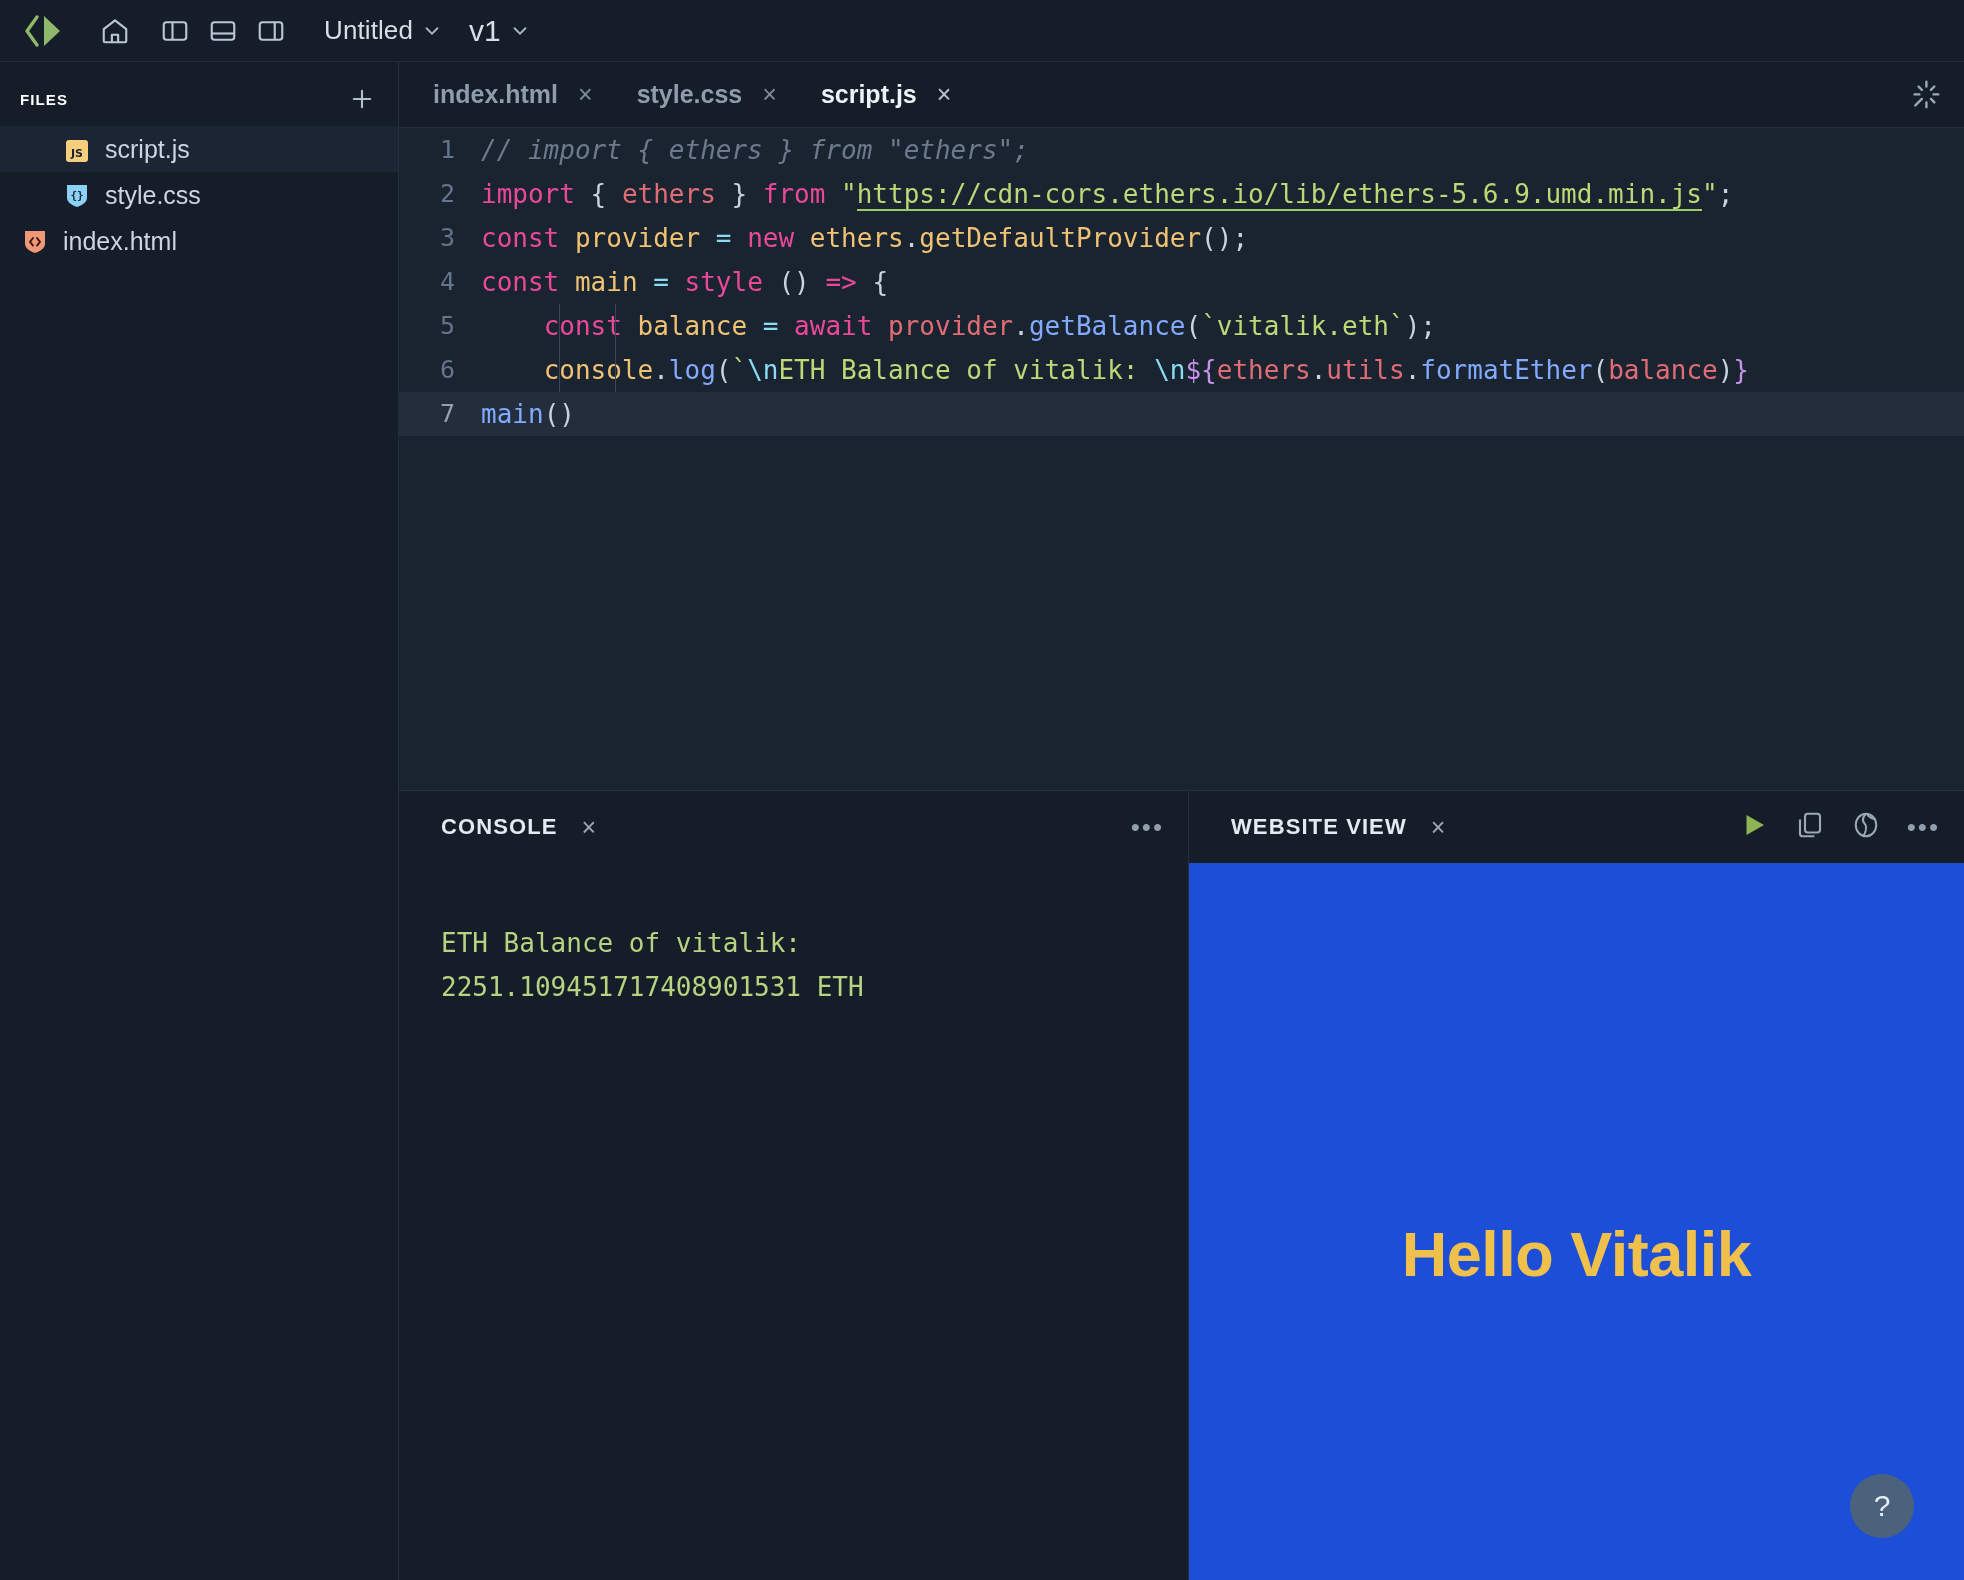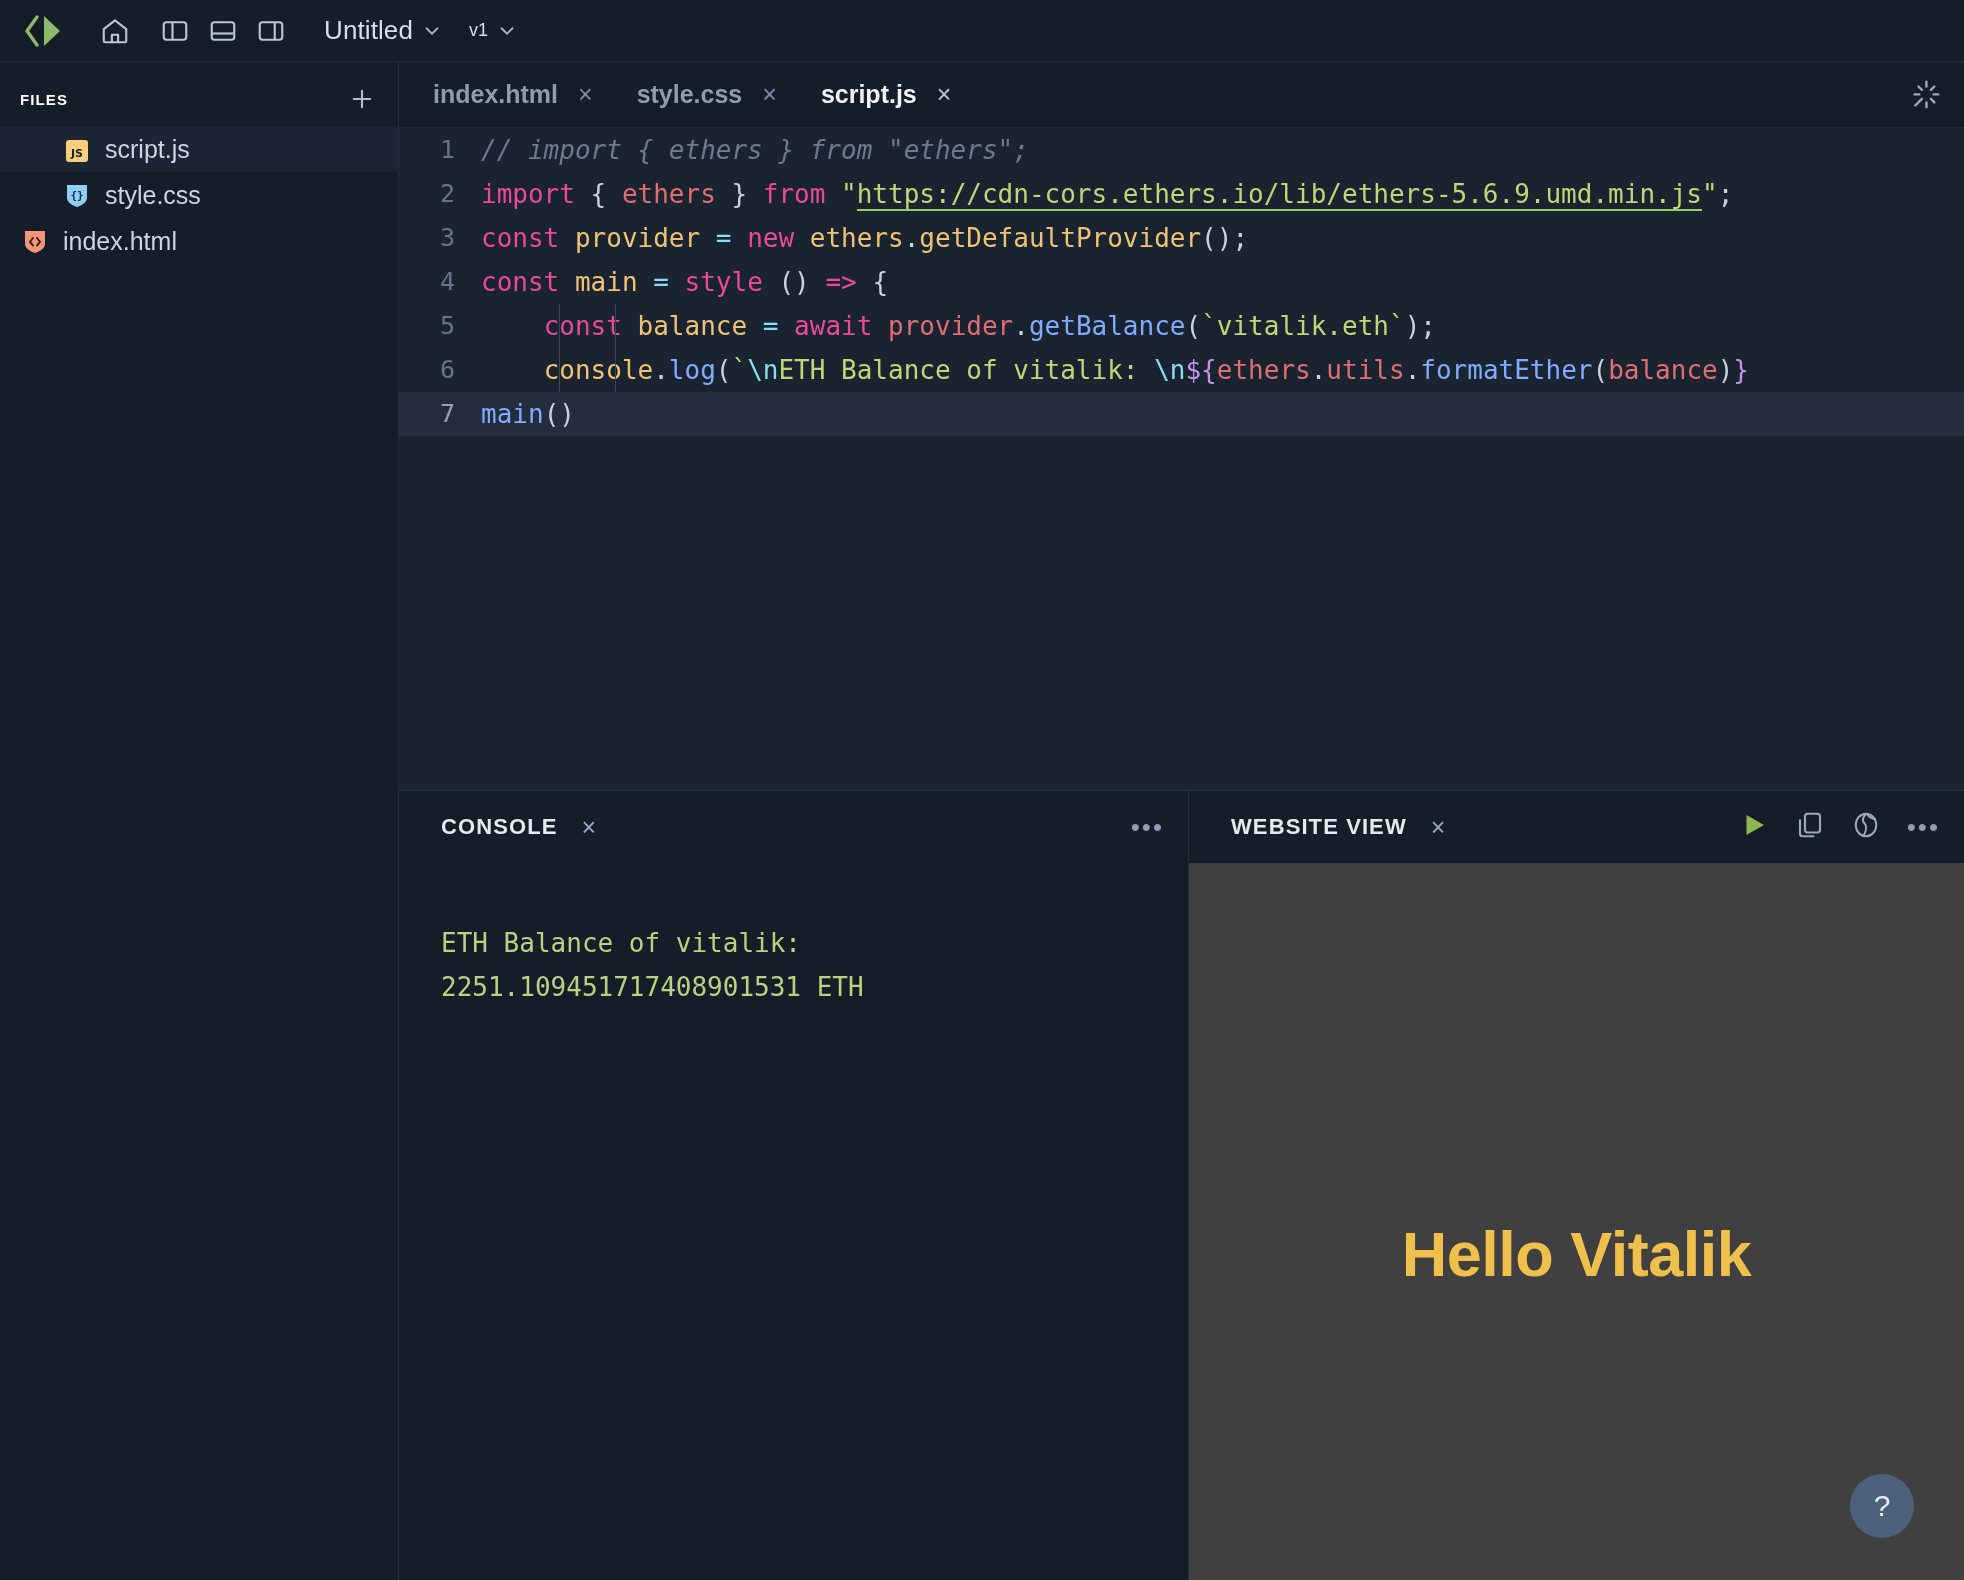--- a/index.html
+++ b/index.html
@@ -23,21 +23,21 @@
   .tb-icon {
     width: 46px; height: 46px; display: flex; align-items: center; justify-content: center;
     color: #b9c6d6; border-radius: 6px;
   }
   .tb-icon svg { display: block; }
   .logo-wrap { width: 52px; height: 46px; display: flex; align-items: center; justify-content: center; margin-right: 6px; }
   .layout-group { display: flex; align-items: center; gap: 2px; margin-left: 14px; }
   .home-wrap { margin-left: 16px; }
   .title-group { display: flex; align-items: center; gap: 8px; margin-left: 30px; }
   .title-text { color: #d6dee8; font-size: 26px; letter-spacing: .1px; }
-  .ver-text { color: #d6dee8; font-size: 18px; }
+  .ver-text { color: #d6dee8; font-size: 30px; }
   .caret { color: #aab6c4; display: flex; align-items: center; }
   .topbar-right { margin-left: auto; display: flex; align-items: center; gap: 0; }
   .plus-btn { width: 46px; height: 46px; display: flex; align-items: center; justify-content: center; color: #b9c6d6; }
   .courses-link { color: #c3cedb; font-size: 25px; margin: 0 26px 0 14px; }
   .acct { display: flex; align-items: center; gap: 14px; }
   .acct-badge {
     width: 40px; height: 40px; border-radius: 50%;
     background: #41566e; color: #cfd9e4;
     display: flex; align-items: center; justify-content: center;
     font-size: 23px;
@@ -140,21 +140,21 @@
   .panel-bar-title { color: #e3eaf2; font-size: 22px; font-weight: bold; letter-spacing: 1.1px; }
   .panel-bar-close { color: #9aa8b8; font-size: 25px; margin-left: 24px; }
   .panel-bar-actions { margin-left: auto; display: flex; align-items: center; gap: 26px; color: #9aa8b8; }
   .dots { letter-spacing: 2px; font-size: 26px; color: #8f9dae; line-height: 1; }
   .console-body {
     flex: 1 1 auto; padding: 58px 42px 0 42px;
     font-family: "DejaVu Sans Mono", monospace;
     font-size: 26px; line-height: 44px; color: #b7d381;
     white-space: pre-wrap; word-break: break-all;
   }
-  .website-body { flex: 1 1 auto; position: relative; background: #404040; }
+  .website-body { flex: 1 1 auto; position: relative; background: #1d4ed8; }
   .hello {
     position: absolute; left: 0; right: 0;
     top: 355px; text-align: center;
     color: #f0c04c; font-size: 63px; font-weight: bold; letter-spacing: -0.5px;
   }
   .help-btn {
     position: absolute; right: 50px; bottom: 42px;
     width: 64px; height: 64px; border-radius: 50%;
     background: #4c617c; color: #e6edf5;
     display: flex; align-items: center; justify-content: center;

